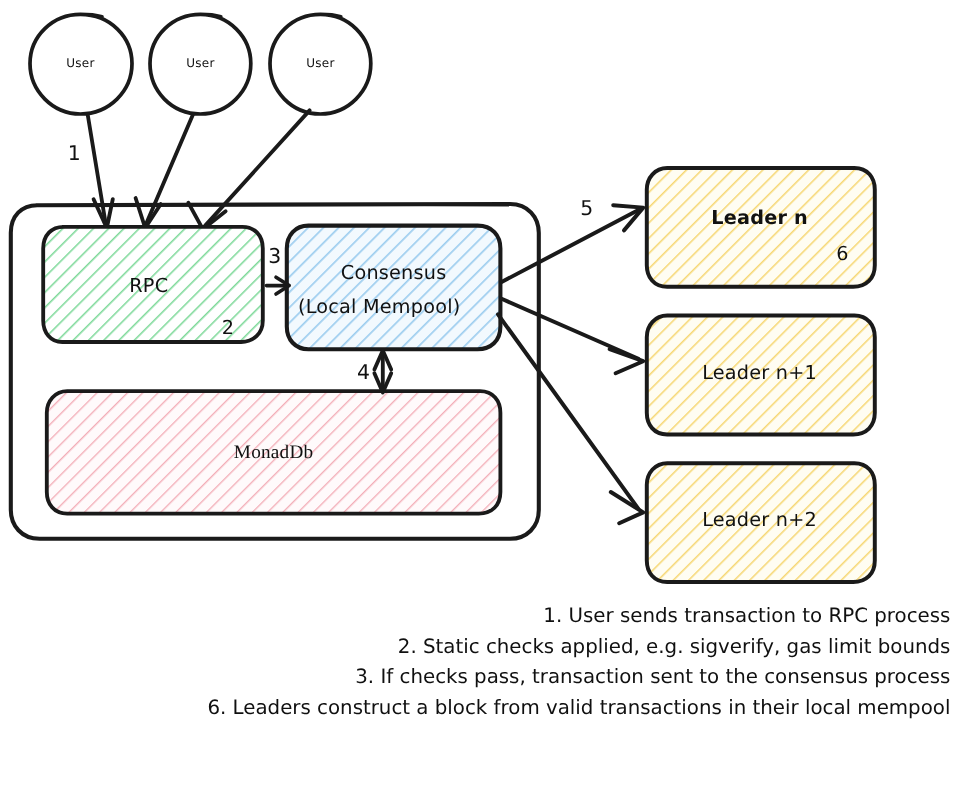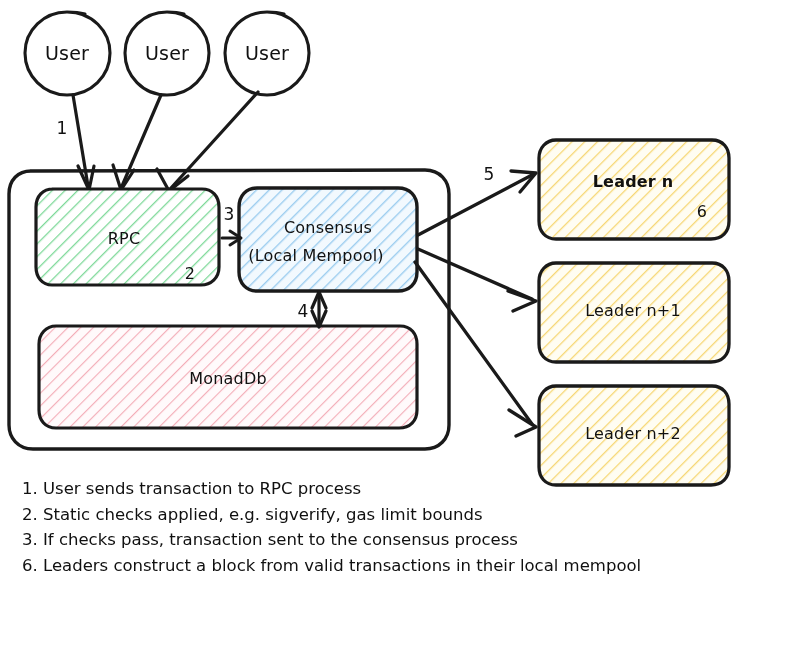--- a/index.html
+++ b/index.html
@@ -36,37 +36,38 @@
     font-family: "DejaVu Sans", sans-serif;
     white-space: nowrap;
     letter-spacing: 0.2px;
   }
   .node-text {
     font-size: 16px;
     text-align: center;
     transform: translate(-50%, -50%);
   }
   .node-text.small {
-    font-size: 19px;
+    font-size: 10px;
   }
   .step-num {
     font-size: 17px;
     transform: translate(-50%, -50%);
   }
   .corner-num {
     font-size: 16px;
     transform: translate(-50%, -50%);
   }
 
   
   #legend {
     position: absolute;
     left: 22px;
-    top: 476px;
+    top: 500px;
     width: 770px;
+    text-align: right;
   }
   #legend .legend-line {
     font-size: 16.5px;
     line-height: 25.5px;
     color: #101010;
     white-space: nowrap;
     font-family: "DejaVu Sans", sans-serif;
   }
 </style>
 </head>
@@ -185,21 +186,21 @@
   <div class="lbl node-text" style="left:124px; top:238px;">RPC</div>
   <div class="lbl corner-num" style="left:190px; top:273px;">2</div>
 
   <div class="lbl step-num" style="left:229px; top:214px;">3</div>
 
   <div class="lbl node-text" style="left:328px; top:227px;">Consensus</div>
   <div class="lbl node-text" style="left:316px; top:255px;text-align:right;">(Local Mempool)</div>
 
   <div class="lbl step-num" style="left:303px; top:311px;">4</div>
 
-  <div class="lbl node-text" style="left:228px; top:378px;">MonadDb</div>
+  <div class="lbl node-text" style="left:228px; top:378px;font-family:Liberation Serif, serif;">MonadDb</div>
 
   <div class="lbl step-num" style="left:489px; top:174px;">5</div>
 
   <div class="lbl node-text" style="left:633px; top:181px;font-weight:bold;">Leader n</div>
   <div class="lbl corner-num" style="left:702px; top:211px;">6</div>
   <div class="lbl node-text" style="left:633px; top:310px;">Leader n+1</div>
   <div class="lbl node-text" style="left:633px; top:433px;text-align:center;">Leader n+2</div>
 
   <div id="legend">
     <div class="legend-line">1. User sends transaction to RPC process</div>

